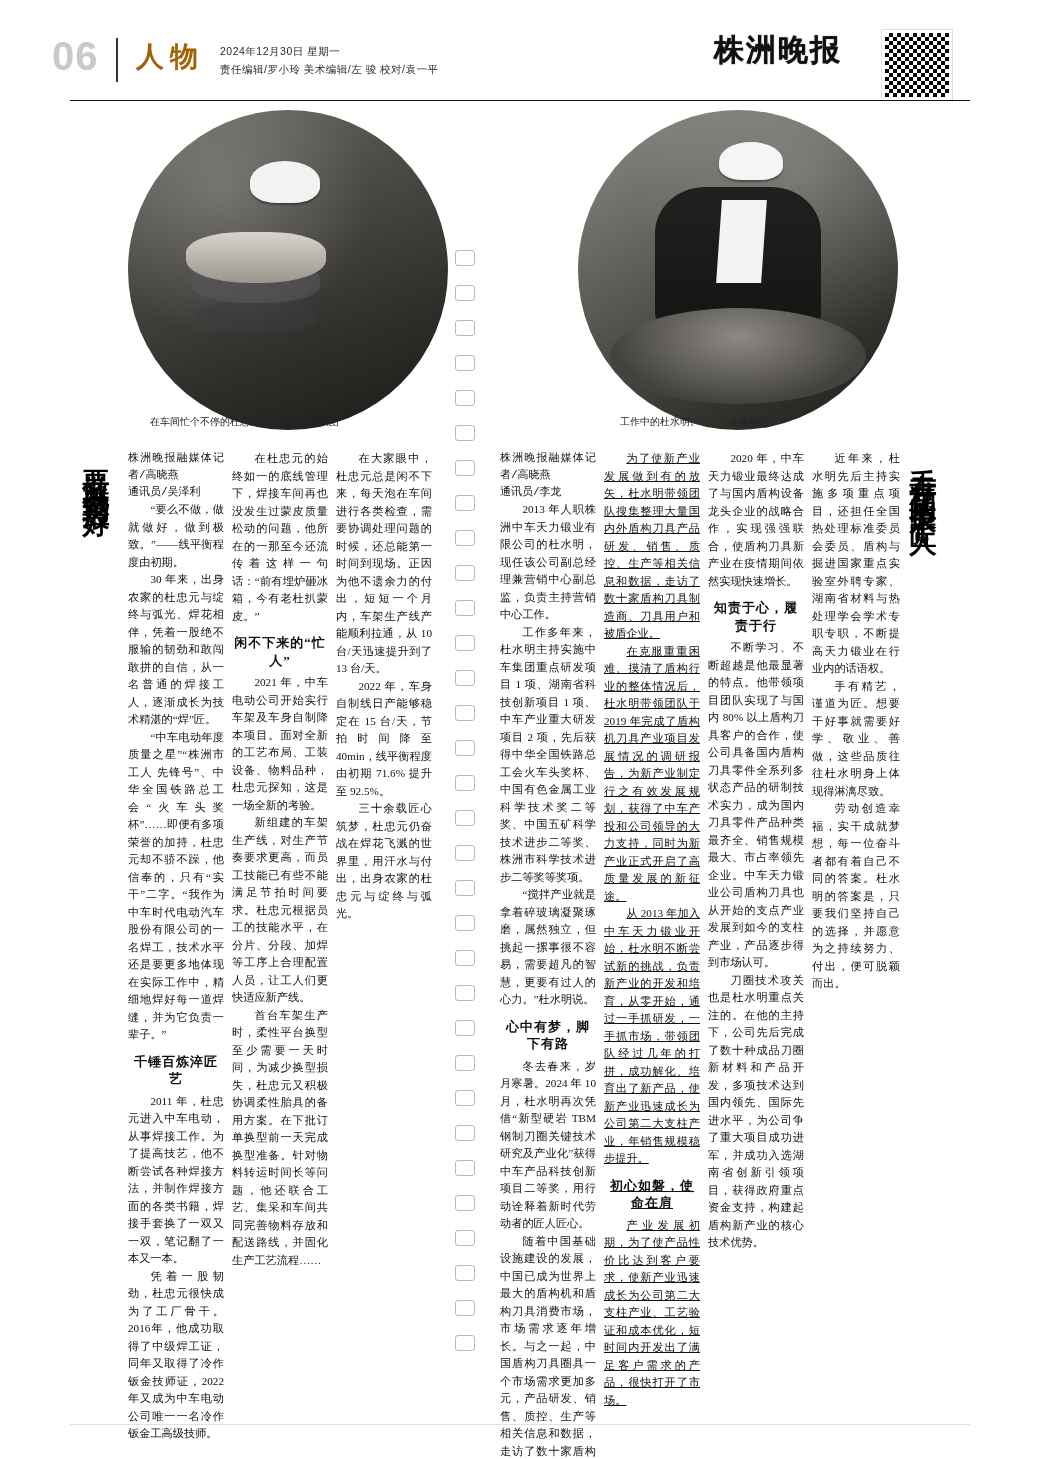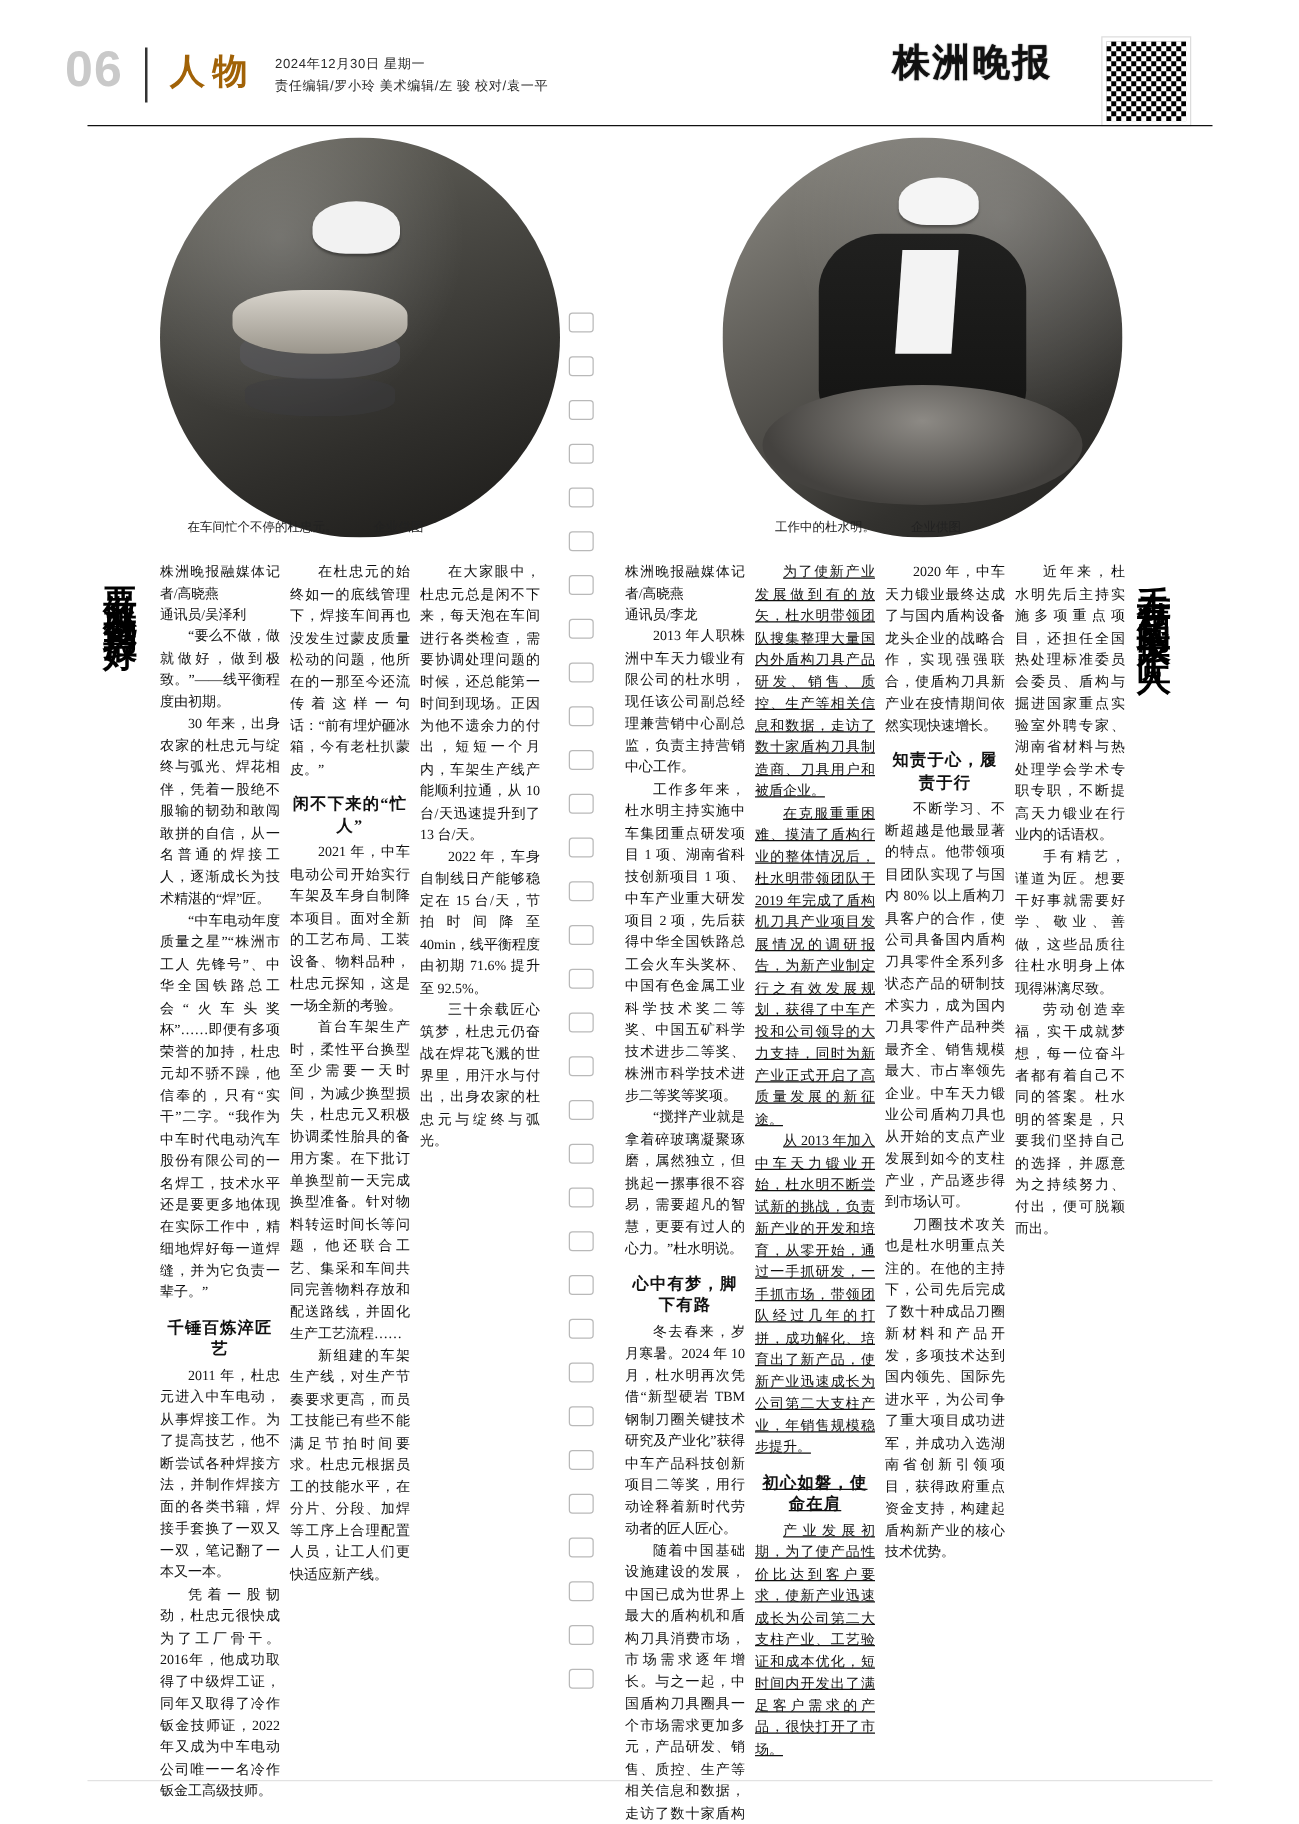--- a/index.html
+++ b/index.html
@@ -61,21 +61,21 @@
   .col p{margin:0 0 0 0;text-indent:2em;}
   .col p.noind{text-indent:0;}
   .col h3{margin:9px 0 5px;font-size:13px;font-weight:bold;text-align:center;letter-spacing:1px;}
 
   
   .vhead{position:absolute;writing-mode:vertical-rl;text-orientation:upright;
          font-weight:bold;letter-spacing:7px;color:#000;font-family:"Liberation Serif",serif;}
   .vhead-left{left:78px;top:448px;font-size:27px;height:290px;}
   .vhead-right{left:905px;top:446px;font-size:27px;height:430px;}
 
-  .byline{font-size:11px;line-height:17px;text-indent:0;}
+  .byline{font-size:11px;line-height:17px;text-indent:0;font-family:Liberation Mono, monospace;}
 
   
   #c1{left:128px;top:450px;width:96px;}
   #c2{left:232px;top:450px;width:96px;}
   #c3{left:336px;top:450px;width:96px;}
   #c4{left:500px;top:450px;width:96px;}
   #c5{left:604px;top:450px;width:96px;text-decoration:underline;}
   #c6{left:708px;top:450px;width:96px;}
   #c7{left:812px;top:450px;width:88px;}
 
@@ -168,22 +168,22 @@
     <h3>千锤百炼淬匠艺</h3>
     <p>2011 年，杜忠元进入中车电动，从事焊接工作。为了提高技艺，他不断尝试各种焊接方法，并制作焊接方面的各类书籍，焊接手套换了一双又一双，笔记翻了一本又一本。</p>
     <p>凭着一股韧劲，杜忠元很快成为了工厂骨干。2016年，他成功取得了中级焊工证，同年又取得了冷作钣金技师证，2022 年又成为中车电动公司唯一一名冷作钣金工高级技师。</p>
 
   </div>
 
   <div class="col" id="c2">
     <p>在杜忠元的始终如一的底线管理下，焊接车间再也没发生过蒙皮质量松动的问题，他所在的一那至今还流传着这样一句话：“前有埋炉砸冰箱，今有老杜扒蒙皮。”</p>
     <h3>闲不下来的“忙人”</h3>
     <p>2021 年，中车电动公司开始实行车架及车身自制降本项目。面对全新的工艺布局、工装设备、物料品种，杜忠元探知，这是一场全新的考验。</p>
+    <p>新组建的车架生产线，对生产节奏要求更高，而员工技能已有些不能满足节拍时间要求。杜忠元根据员工的技能水平，在分片、分段、加焊等工序上合理配置人员，让工人们更快适应新产线。</p>
     <p>首台车架生产时，柔性平台换型至少需要一天时间，为减少换型损失，杜忠元又积极协调柔性胎具的备用方案。在下批订单换型前一天完成换型准备。针对物料转运时间长等问题，他还联合工艺、集采和车间共同完善物料存放和配送路线，并固化生产工艺流程……</p>
-    <p>新组建的车架生产线，对生产节奏要求更高，而员工技能已有些不能满足节拍时间要求。杜忠元根据员工的技能水平，在分片、分段、加焊等工序上合理配置人员，让工人们更快适应新产线。</p>
   </div>
 
   <div class="col" id="c3">
     <p>在大家眼中，杜忠元总是闲不下来，每天泡在车间进行各类检查，需要协调处理问题的时候，还总能第一时间到现场。正因为他不遗余力的付出，短短一个月内，车架生产线产能顺利拉通，从 10 台/天迅速提升到了 13 台/天。</p>
     <p>2022 年，车身自制线日产能够稳定在 15 台/天，节拍时间降至 40min，线平衡程度由初期 71.6% 提升至 92.5%。</p>
     <p>三十余载匠心筑梦，杜忠元仍奋战在焊花飞溅的世界里，用汗水与付出，出身农家的杜忠元与绽终与弧光。</p>
   </div>
 
   <div class="col" id="c4">
     <p class="noind byline">株洲晚报融媒体记者/高晓燕</p>

